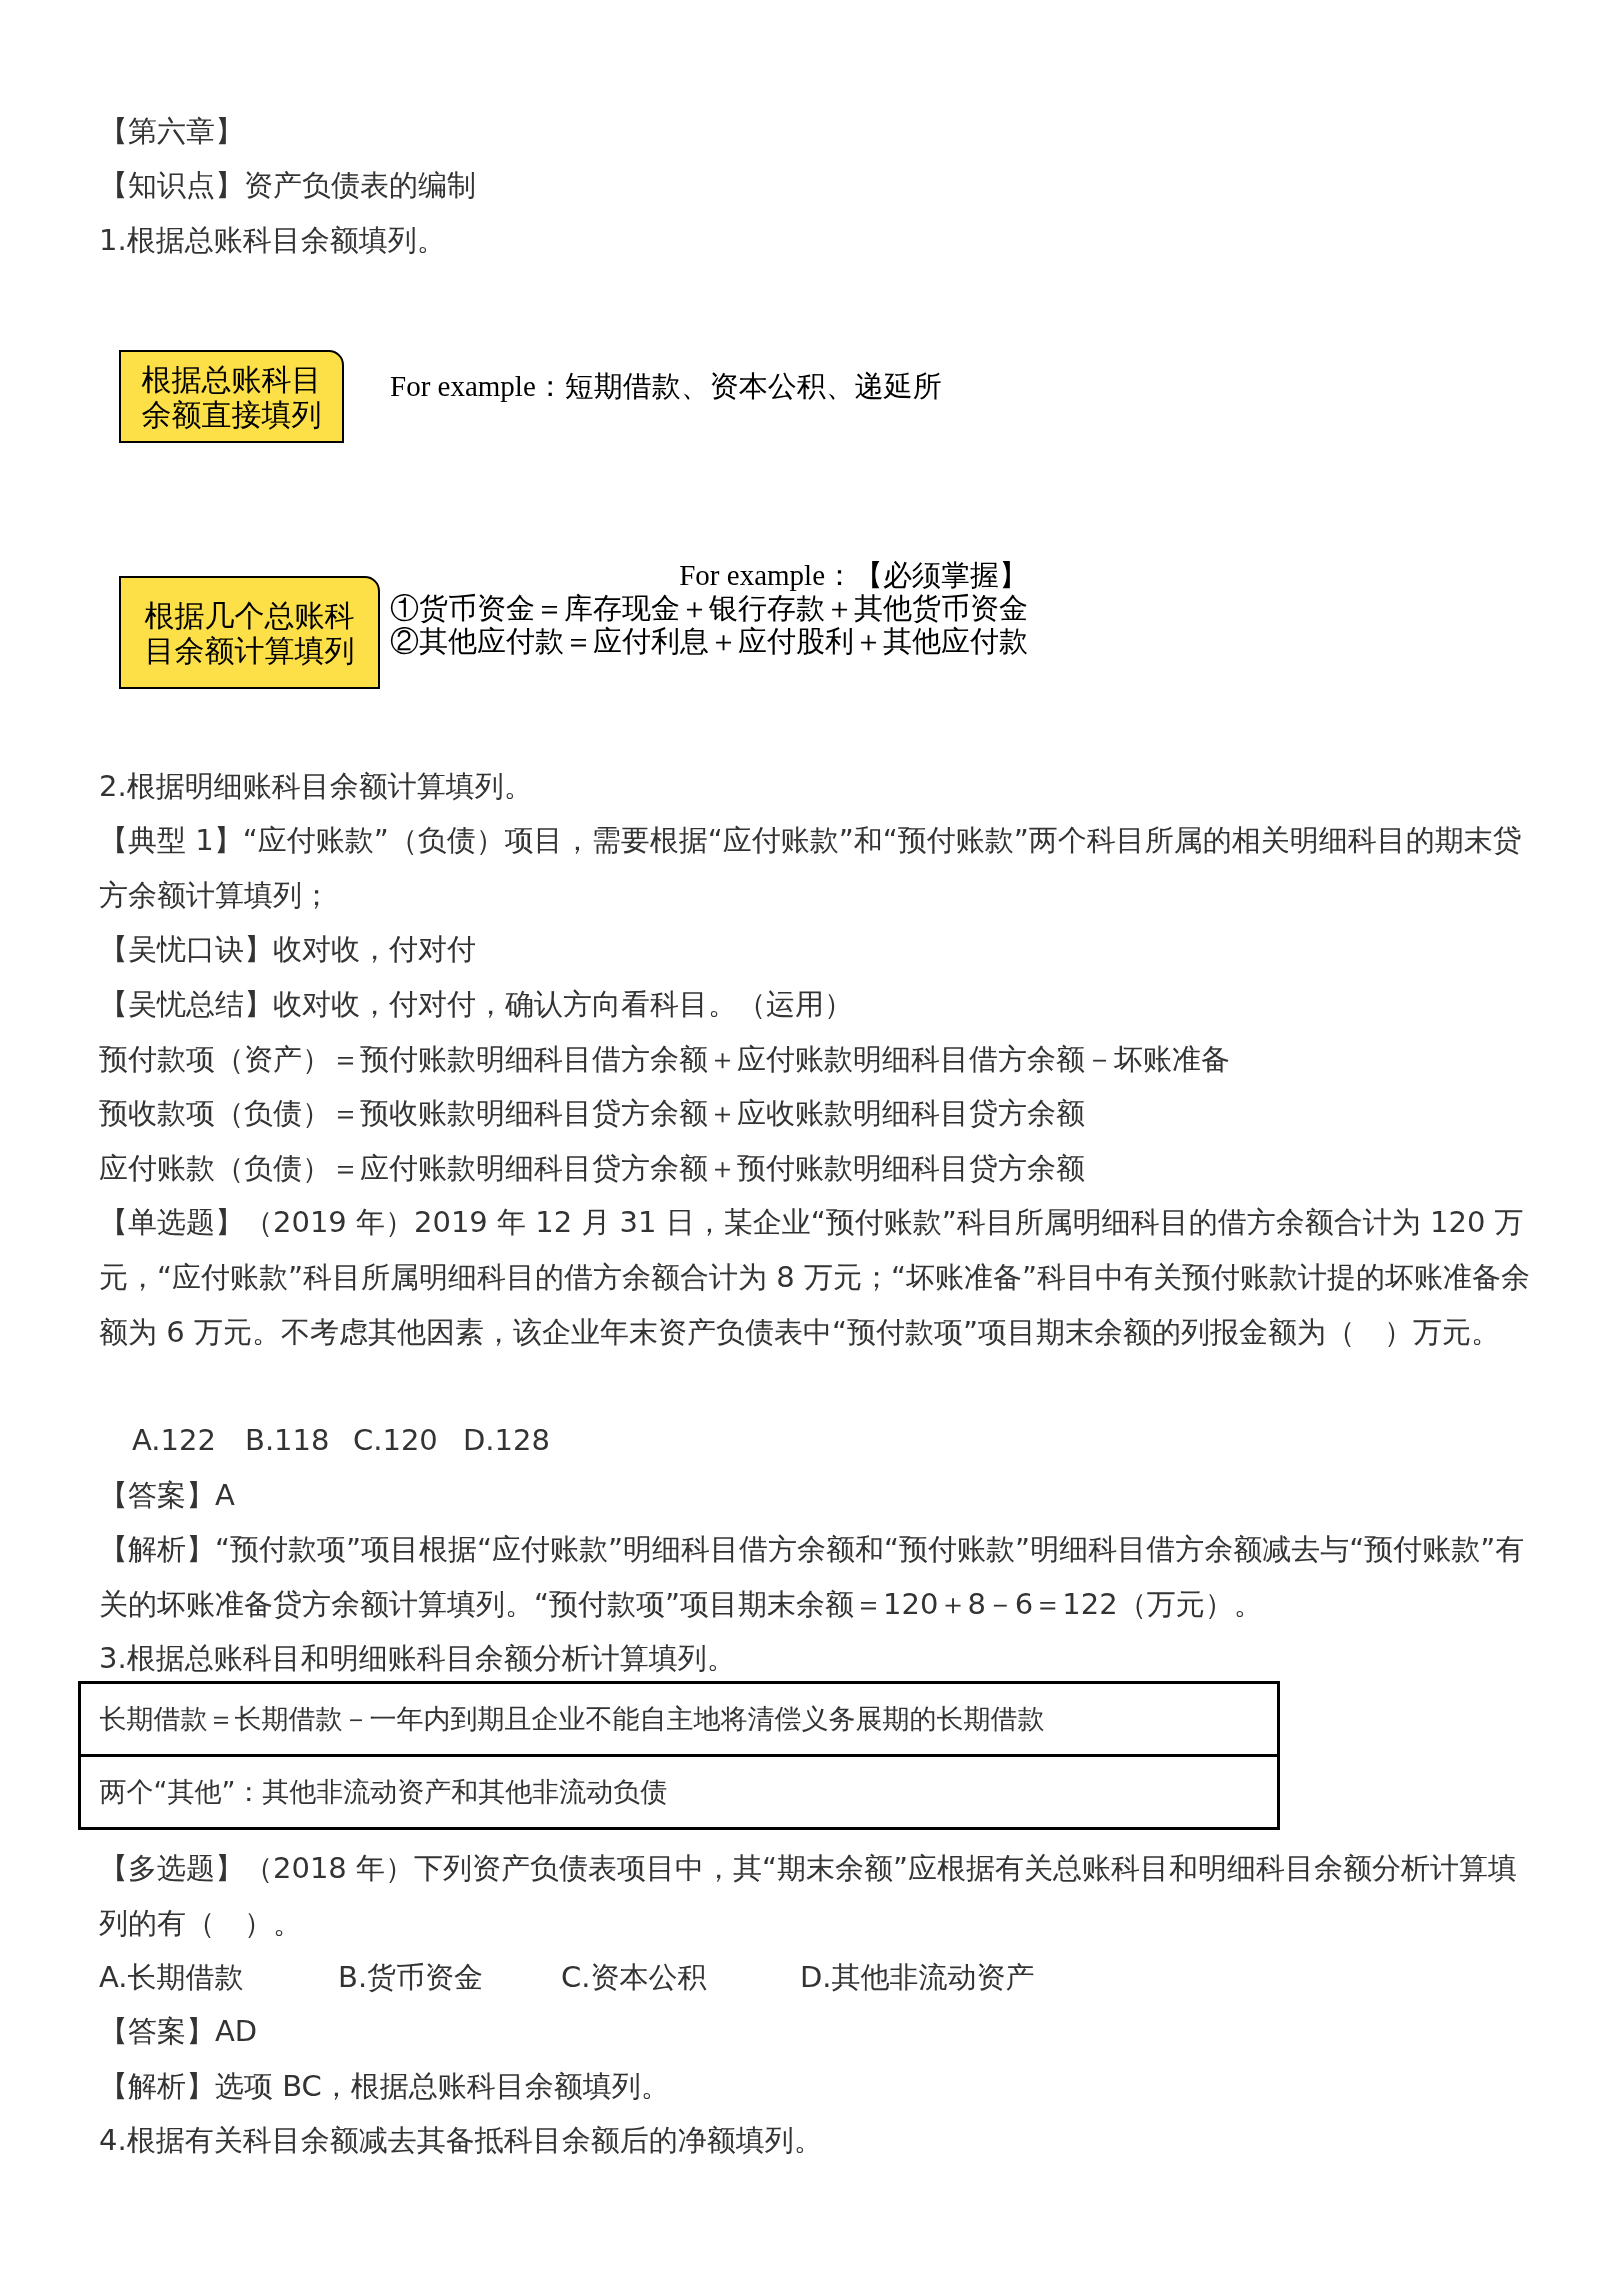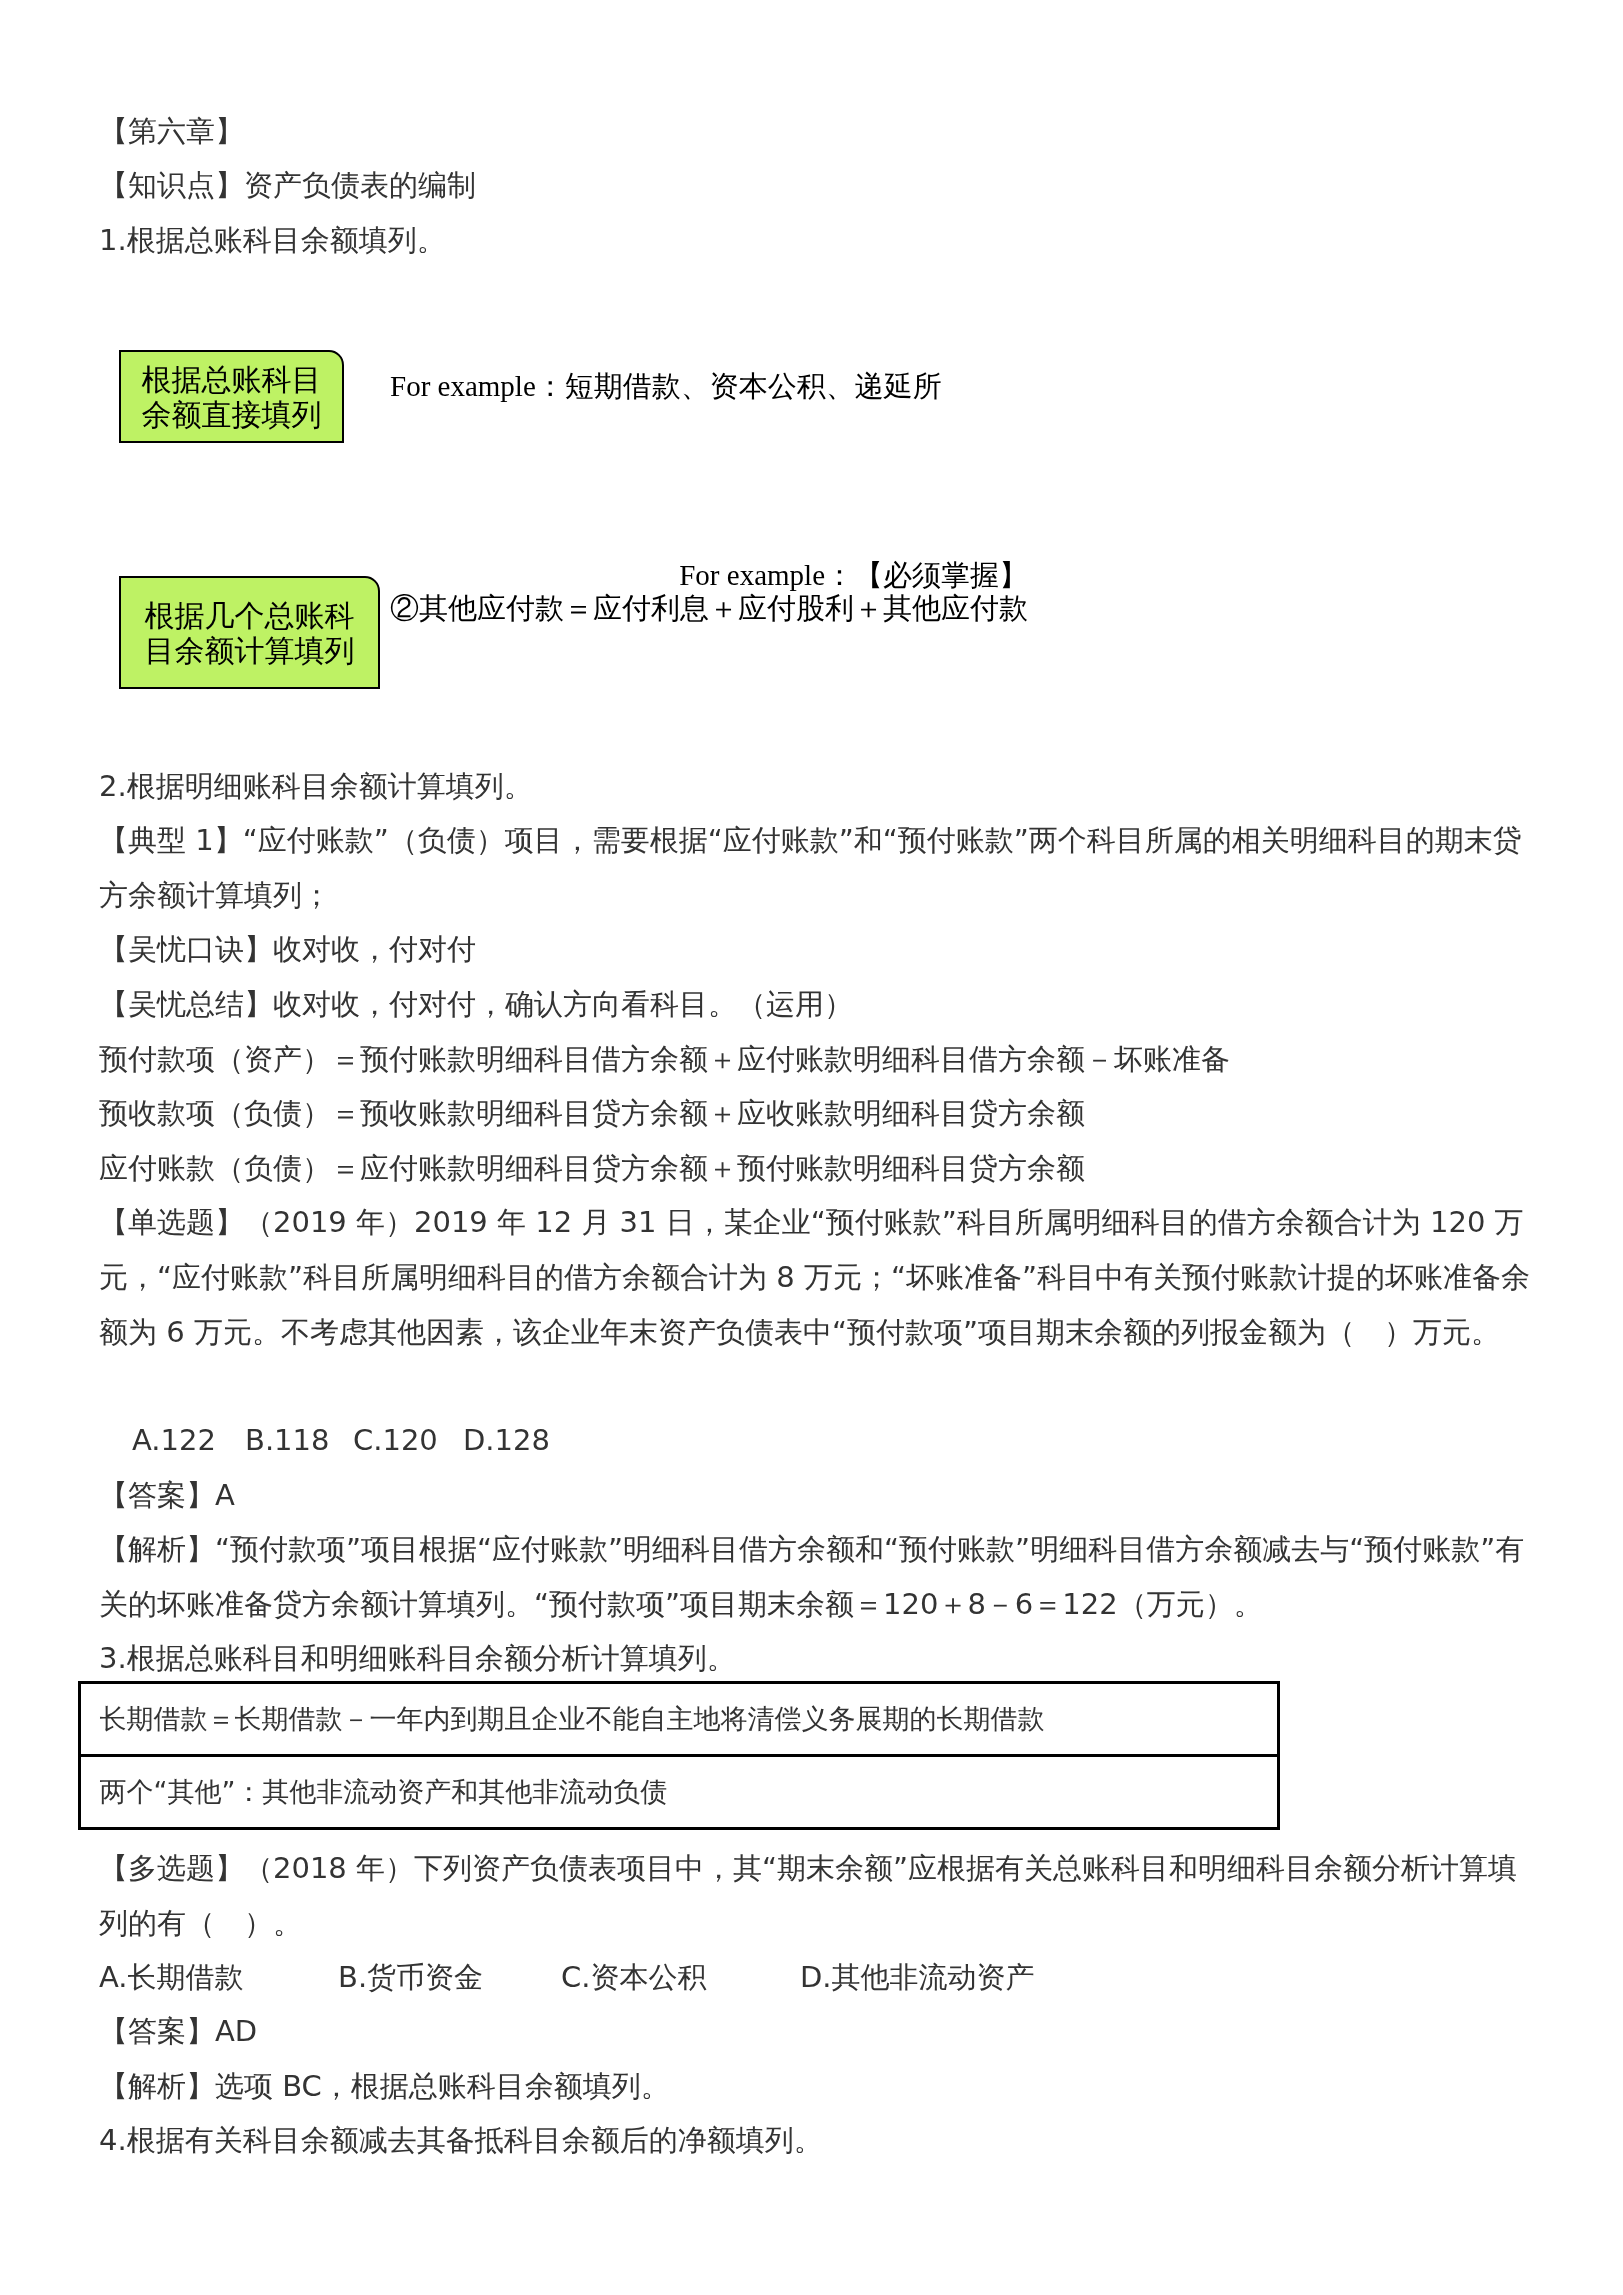--- a/index.html
+++ b/index.html
@@ -1,20 +1,20 @@
 <!DOCTYPE html>
 <html style="font-size:11px"><head>
 <meta charset="utf-8">
 <style>
   html, body { margin:0; padding:0; background:#ffffff; }
   body { width:1623px; height:2295px; position:relative; overflow:hidden;
          font-family:"DejaVu Sans","Liberation Sans",sans-serif; color:#333333; }
   .line { position:absolute; left:99px; height:55px; line-height:55px; font-size:29px; white-space:nowrap; }
   .para { position:absolute; left:99px; width:1435px; font-size:29px; line-height:55px; color:#333333; }
-  .diag-box { position:absolute; border:2.7px solid #000; background:#bef264; border-top-right-radius:15px;
+  .diag-box { position:absolute; border:2.7px solid #000; background:#fde047; border-top-right-radius:15px;
               font-family:"DejaVu Sans Mono","Liberation Mono",monospace; color:#000; font-size:30px;
               line-height:35px; box-sizing:border-box; display:flex; flex-direction:column; justify-content:center; align-items:center; }
   .diag-text { position:absolute; font-family:"Liberation Serif","DejaVu Serif",serif; color:#000; font-size:29px; line-height:33px; white-space:nowrap; }
   .opts span { display:inline-block; }
   table.rule { position:absolute; left:78px; top:1681px; width:1202px; border-collapse:collapse; font-size:27px; color:#333; }
   table.rule td { border:3.4px solid #000; height:70px; padding:0 0 0 18.4px; vertical-align:middle; }
 </style>
 </head>
 <body>
 
@@ -29,20 +29,21 @@
 <div class="diag-text" style="left:390px; top:370px;">
   <div>For  example：短期借款、资本公积、递延所</div>
 </div>
 
 <div class="diag-box" style="left:119px; top:576px; width:261px; height:113px;">
   <div>根据几个总账科</div>
   <div>目余额计算填列</div>
 </div>
 <div class="diag-text" style="left:390px; top:559px;text-align:right;">
   <div>For  example：【必须掌握】</div>
+  <div>①货币资金＝库存现金＋银行存款＋其他货币资金</div>
   <div>②其他应付款＝应付利息＋应付股利＋其他应付款</div>
 </div>
 
 <div class="line" style="top:759px;">2.根据明细账科目余额计算填列。</div>
 <div class="para" style="top:813px;">【典型 1】“应付账款”（负债）项目，需要根据“应付账款”和“预付账款”两个科目所属的相关明细科目的期末贷方余额计算填列；</div>
 <div class="line" style="top:922px;">【吴忧口诀】收对收，付对付</div>
 <div class="line" style="top:977px;">【吴忧总结】收对收，付对付，确认方向看科目。（运用）</div>
 <div class="line" style="top:1032px;">预付款项（资产）＝预付账款明细科目借方余额＋应付账款明细科目借方余额－坏账准备</div>
 <div class="line" style="top:1086px;">预收款项（负债）＝预收账款明细科目贷方余额＋应收账款明细科目贷方余额</div>
 <div class="line" style="top:1141px;">应付账款（负债）＝应付账款明细科目贷方余额＋预付账款明细科目贷方余额</div>

